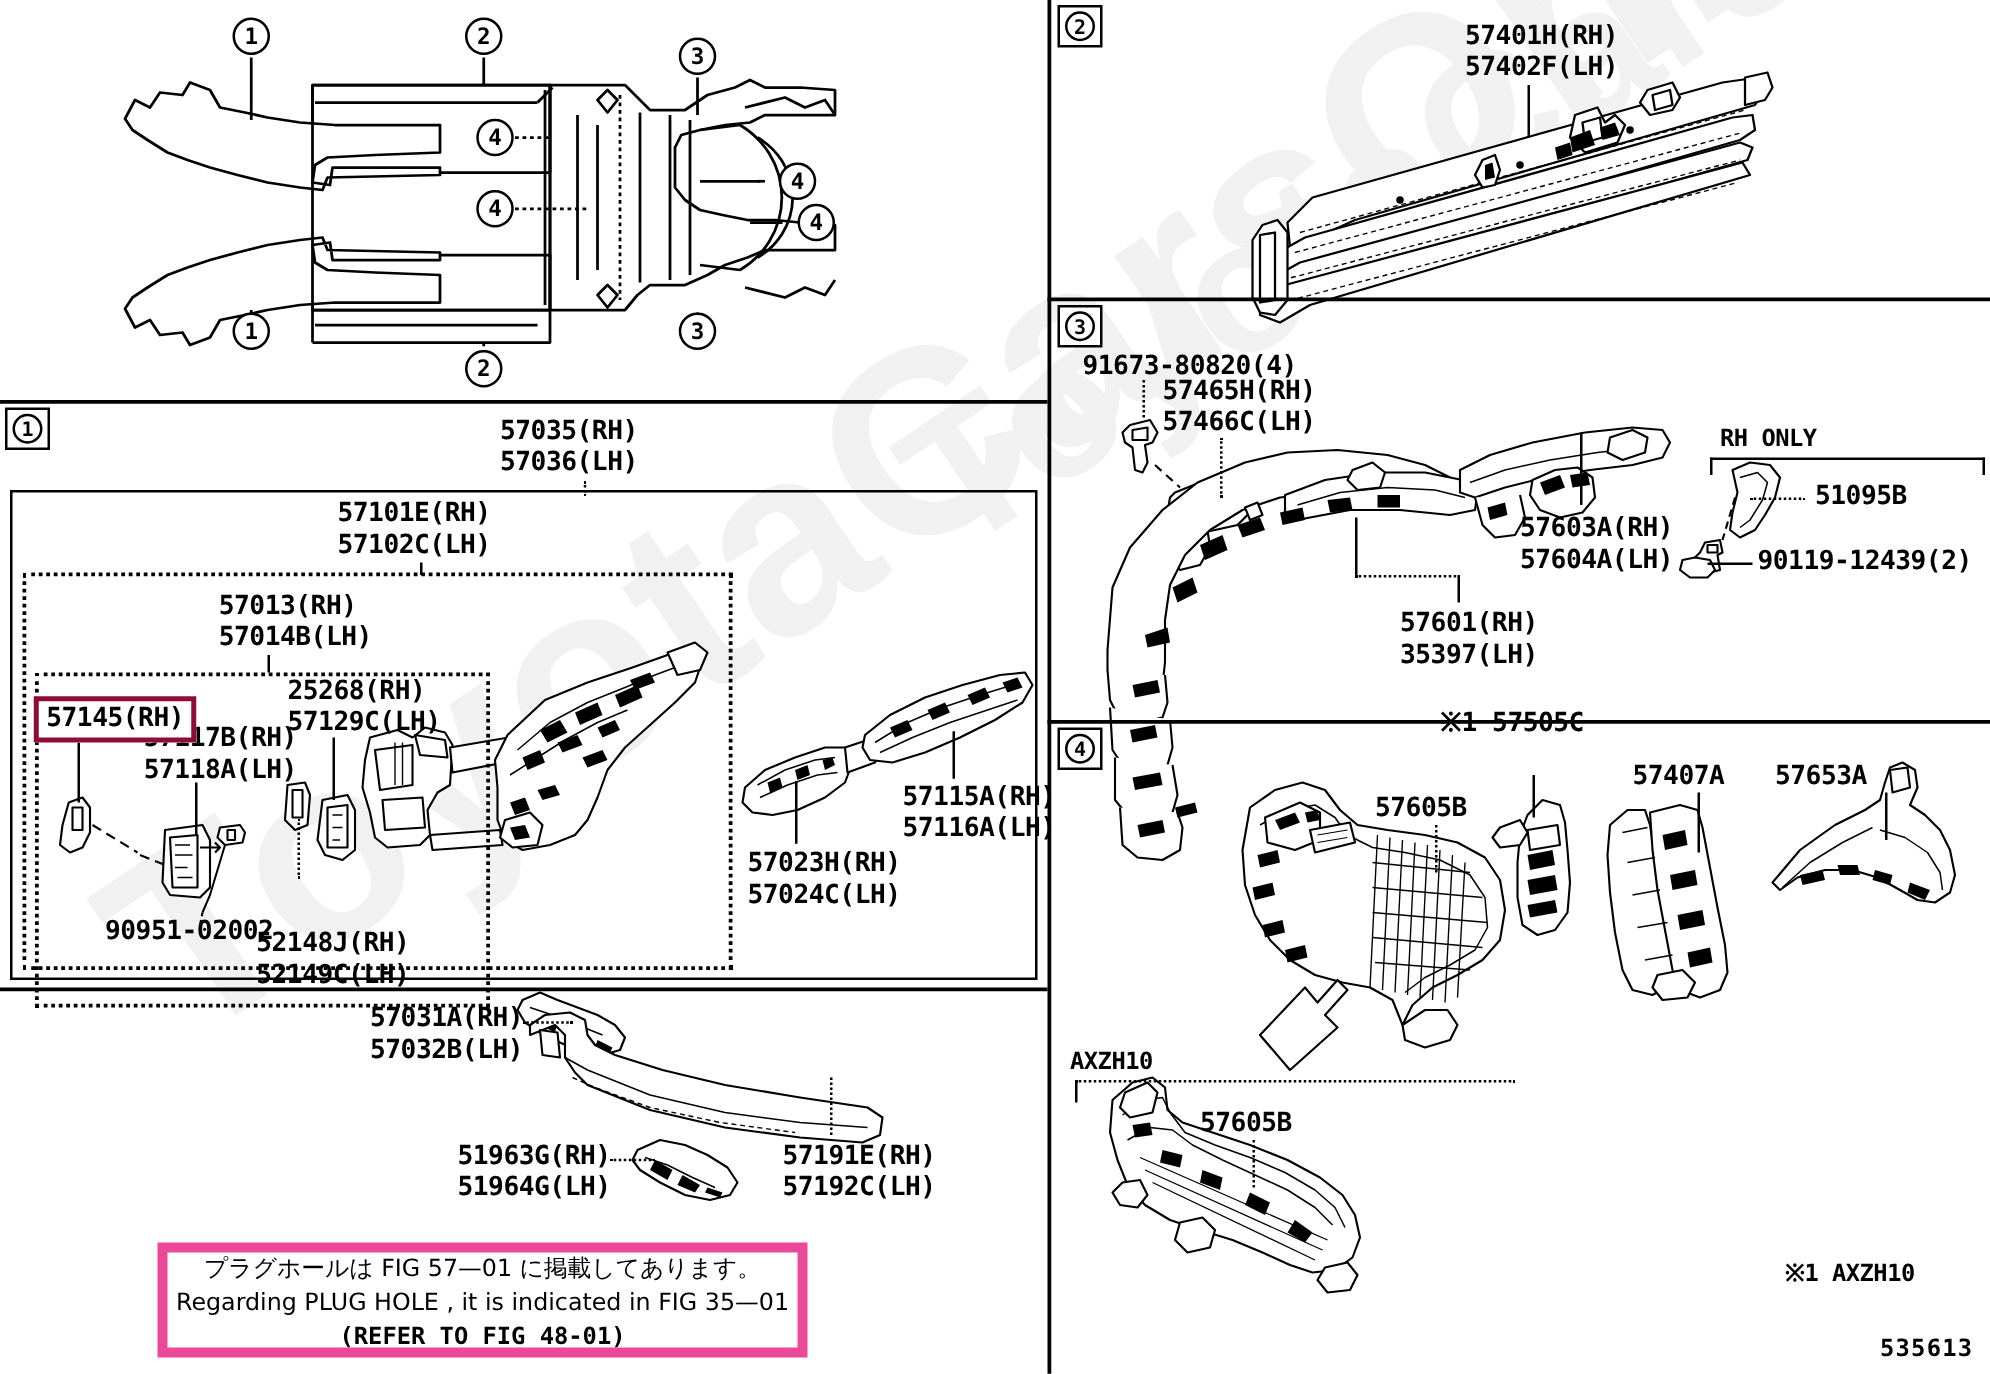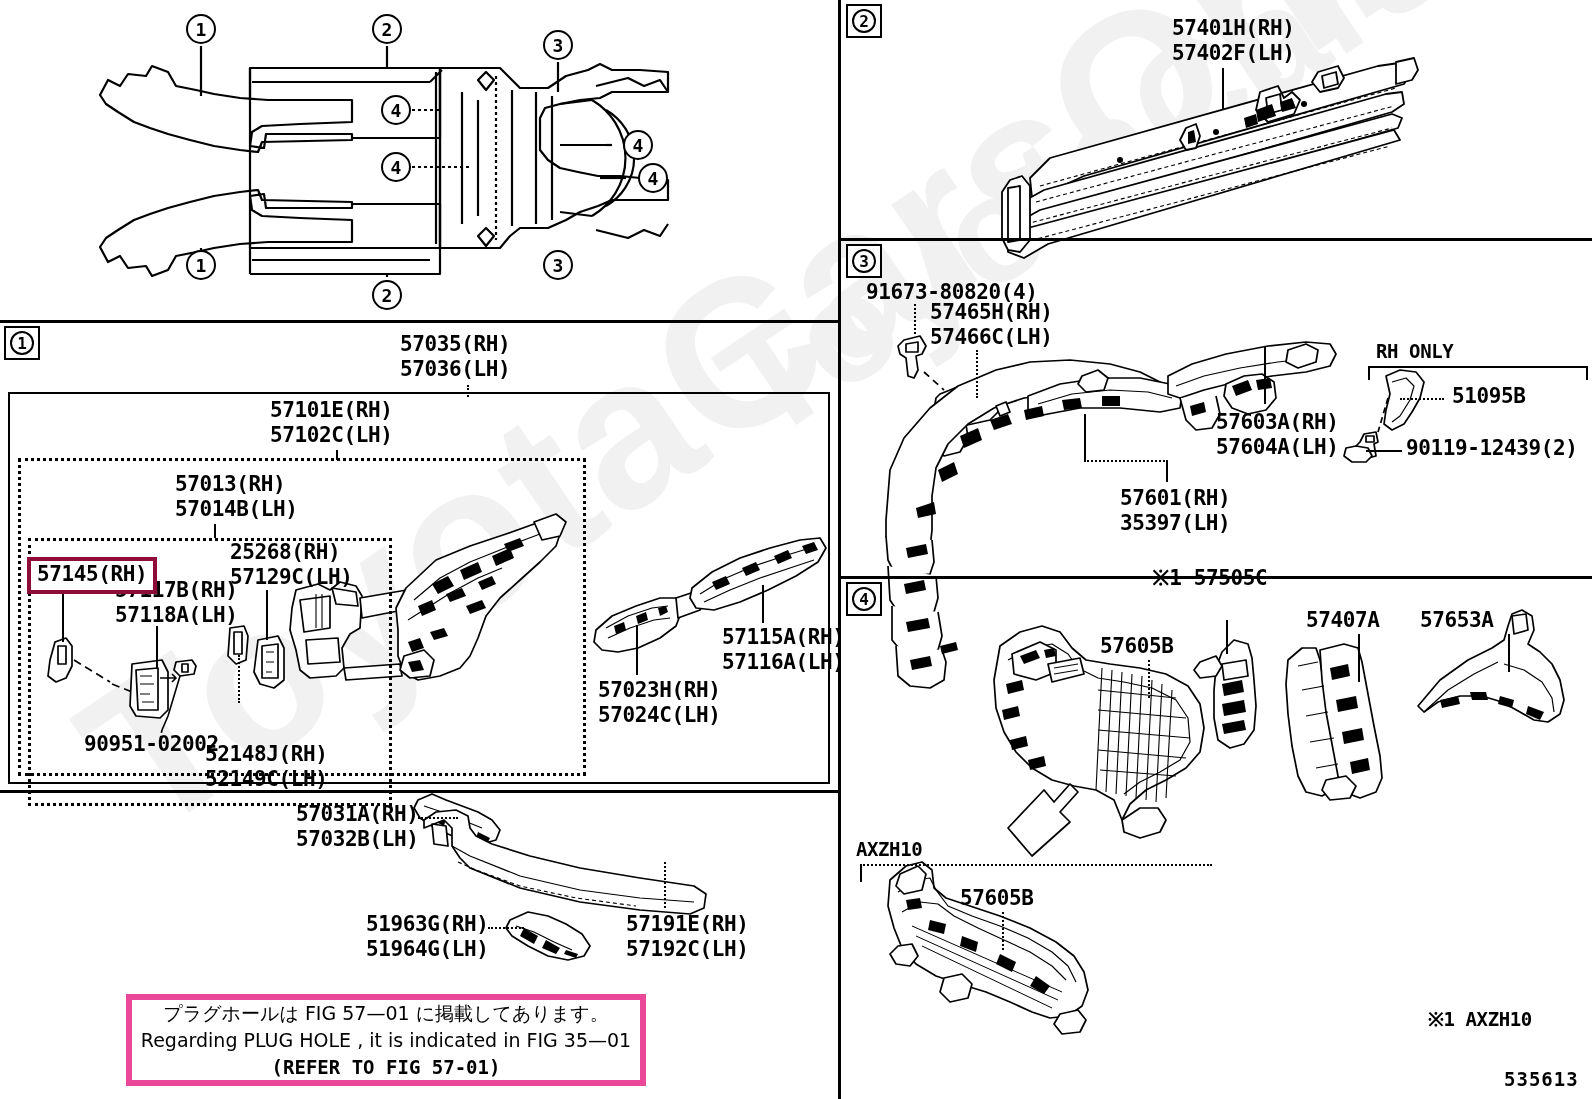--- a/index.html
+++ b/index.html
@@ -140,21 +140,21 @@
   }
   .lead.dot-h {
     background: none;
     border-top: 2px dotted #000;
     height: 0;
   }
   
   .notebox {
     position: absolute;
     z-index: 5;
-    border: 6px solid #ec4899;
+    border: 8px solid #ec4899;
     background: #fff;
     box-sizing: border-box;
     text-align: center;
   }
   .notebox .nl {
     font-family: "DejaVu Sans", sans-serif;
     font-size: 19px;
     line-height: 27px;
     white-space: nowrap;
     color: #000;
@@ -445,21 +445,21 @@
         <path d="M524 928 L538 936 L534 944 L520 936 Z"></path>
         <path d="M546 940 L560 948 L556 954 L542 948 Z"></path>
         <path d="M566 950 L578 954 L576 958 L564 954 Z"></path>
       </g>
     </g>
   </svg>
 
   <div class="notebox" style="left:126px; top:994px; width:520px; height:92px;">
     <div class="nl">プラグホールは FIG  57—01 に掲載してあります。</div>
     <div class="nl">Regarding  PLUG  HOLE , it is indicated in FIG  35—01</div>
-    <div class="nl mono">(REFER TO FIG 57-01)</div>
+    <div class="nl mono">(REFER TO FIG 48-01)</div>
   </div>
 
   <div class="panel-marker" style="left:846px; top:4px;">
     <div class="pm-circ">2</div>
   </div>
   <div class="lbl ctr" style="left:1172px; top:16px; width:0;"><span>57401H(RH)
 57402F(LH)</span></div>
   <div class="lead" style="left:1222px; top:68px; width:2px; height:42px;"></div>
 
   <svg class="art" viewBox="0 0 1592 1099">

